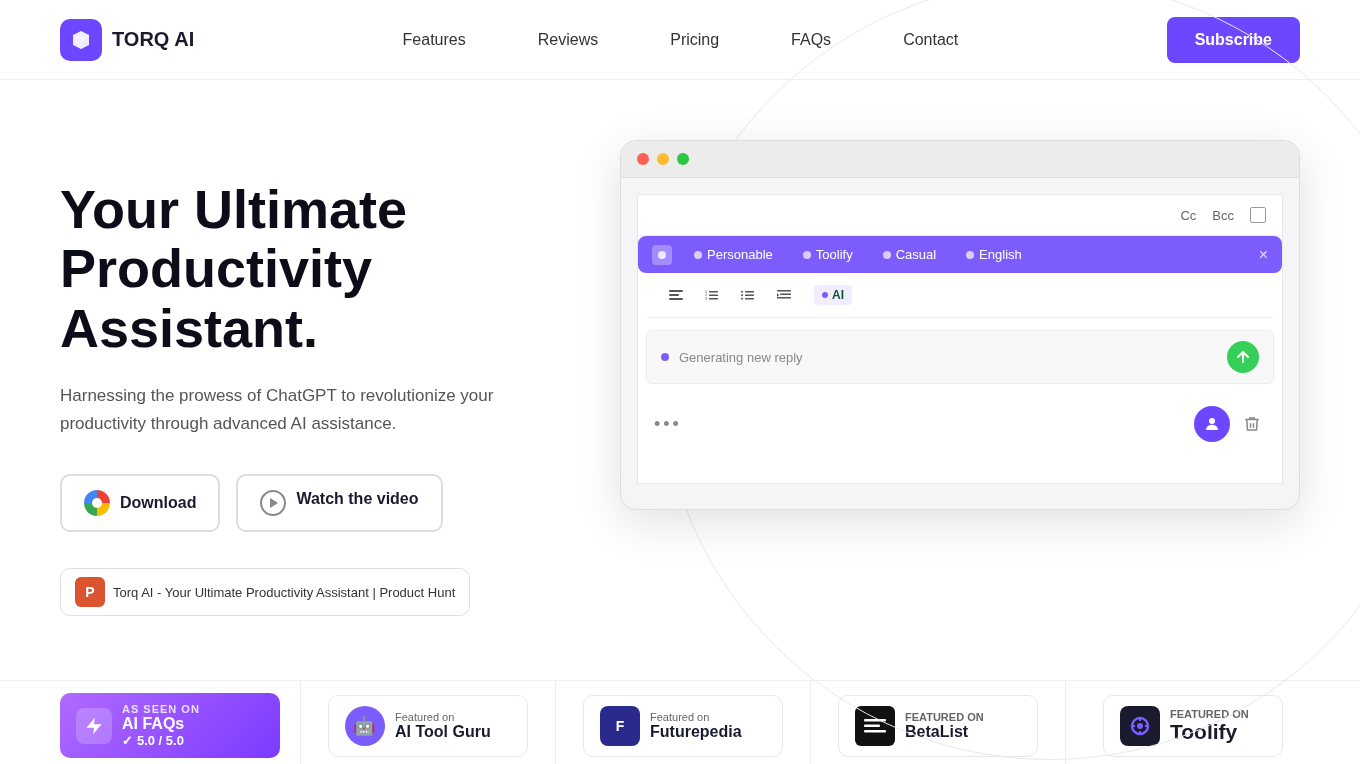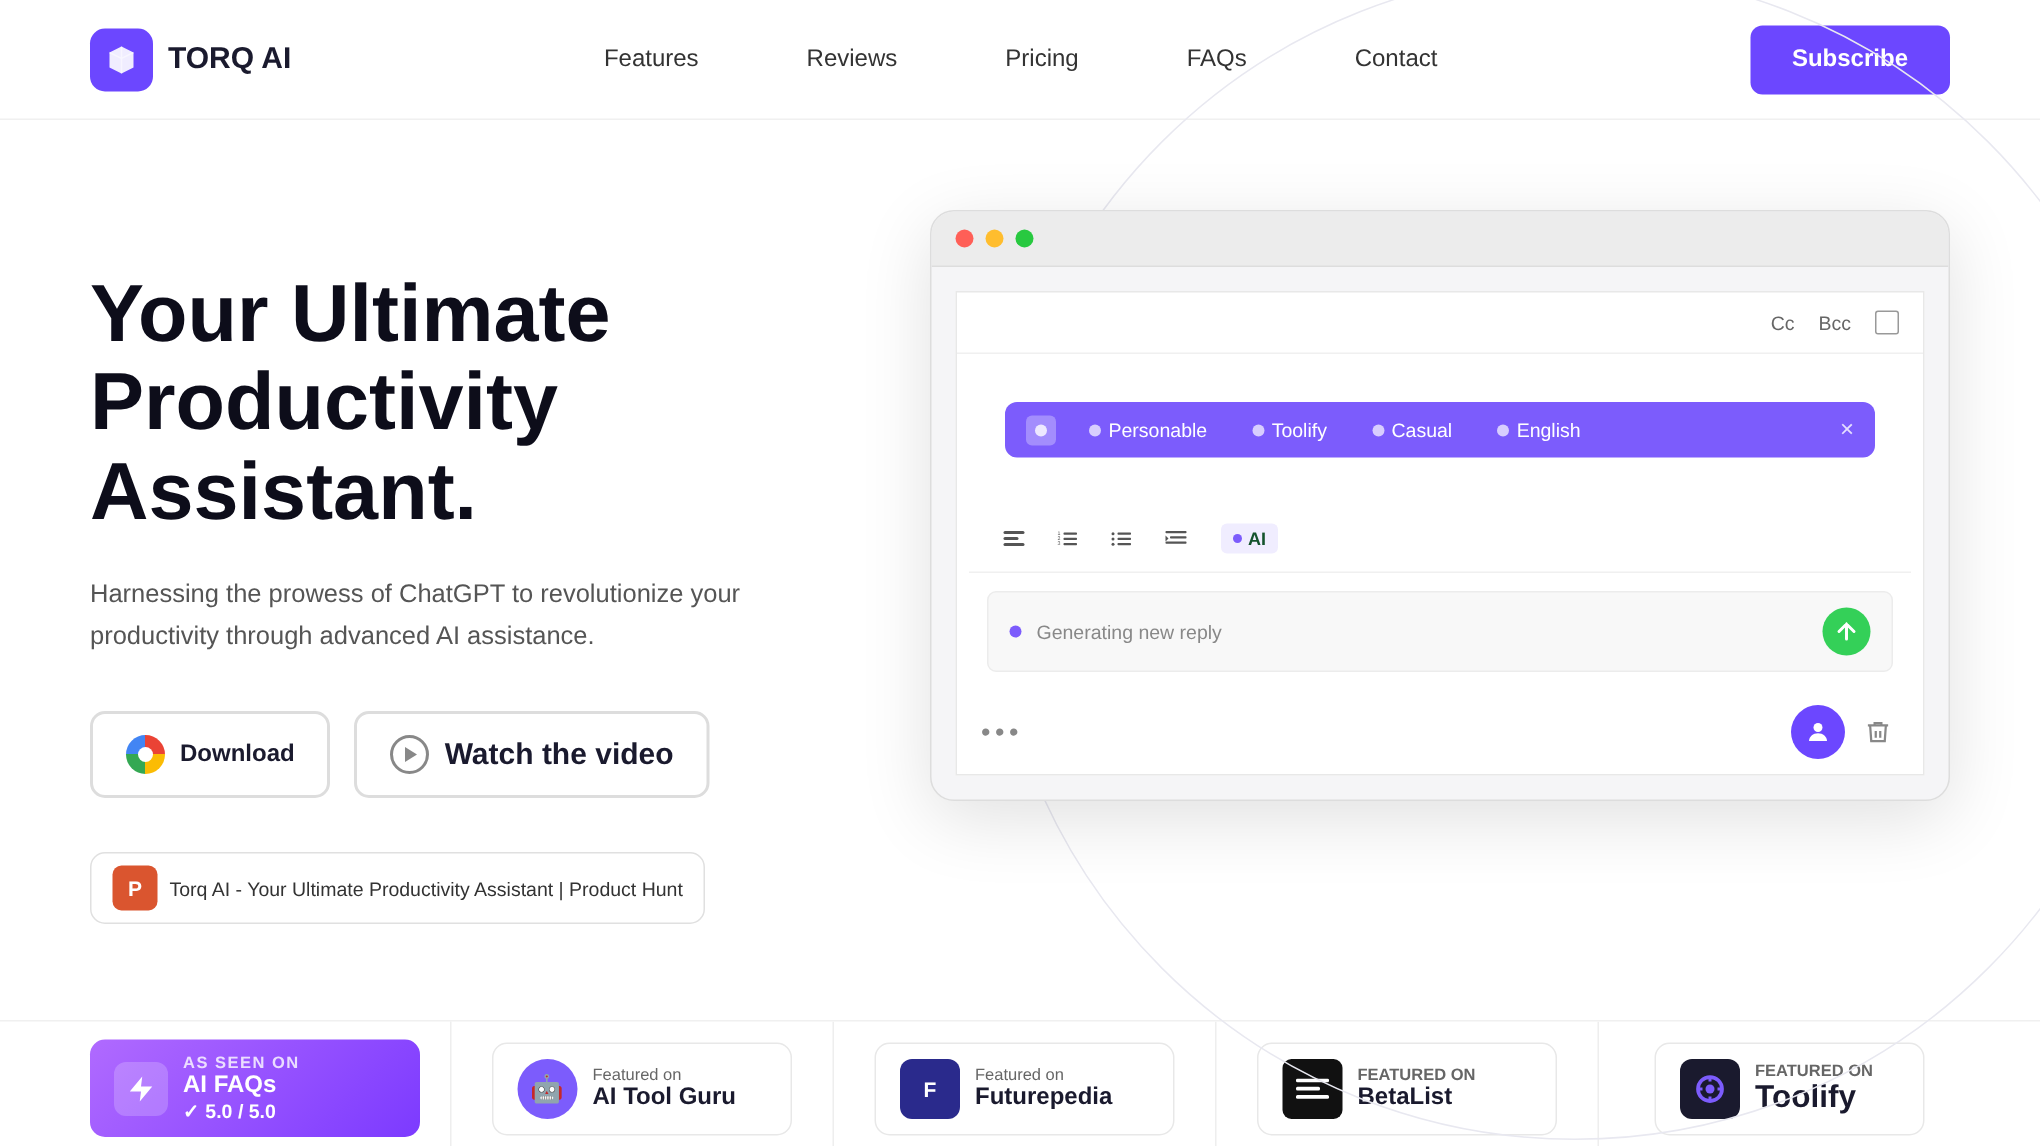--- a/index.html
+++ b/index.html
@@ -122,28 +122,27 @@
       width: 10px;
       height: 10px;
       background: #fff;
       border-radius: 50%;
       top: 50%;
       left: 50%;
       transform: translate(-50%, -50%);
     }
     .btn-video {
       display: flex;
-      align-items: center;
       gap: 10px;
       border: 2px solid #ddd;
       border-radius: 10px;
       padding: 14px 22px;
       background: #fff;
       cursor: pointer;
-      font-size: 20px;
+      font-size: 16px;
       font-weight: 600;
       color: #1a1a2e;
     }
     .play-icon {
       width: 26px;
       height: 26px;
       border-radius: 50%;
       border: 2px solid #888;
       display: flex;
       align-items: center;
@@ -253,21 +252,21 @@
     .maximize-icon {
       width: 16px;
       height: 16px;
       border: 1.5px solid #999;
       border-radius: 2px;
     }
 
     
     .ai-toolbar {
       background: #7c5cfc;
-      margin: 32px;
+      margin: 0;
       border-radius: 8px;
       padding: 8px 14px;
       display: flex;
       align-items: center;
       gap: 14px;
       flex-wrap: wrap;
     }
     .ai-toolbar-icon {
       width: 20px;
       height: 20px;
@@ -314,21 +313,21 @@
       height: 28px;
       display: flex;
       align-items: center;
       justify-content: center;
       border-radius: 4px;
       cursor: pointer;
       color: #555;
     }
 
     .generating-bar {
-      margin: 12px 20px;
+      margin: 12px 8px;
       background: #f8f8f8;
       border-radius: 6px;
       padding: 10px 14px;
       display: flex;
       align-items: center;
       gap: 10px;
       font-size: 13px;
       color: #888;
       border: 1px solid #ececec;
     }

